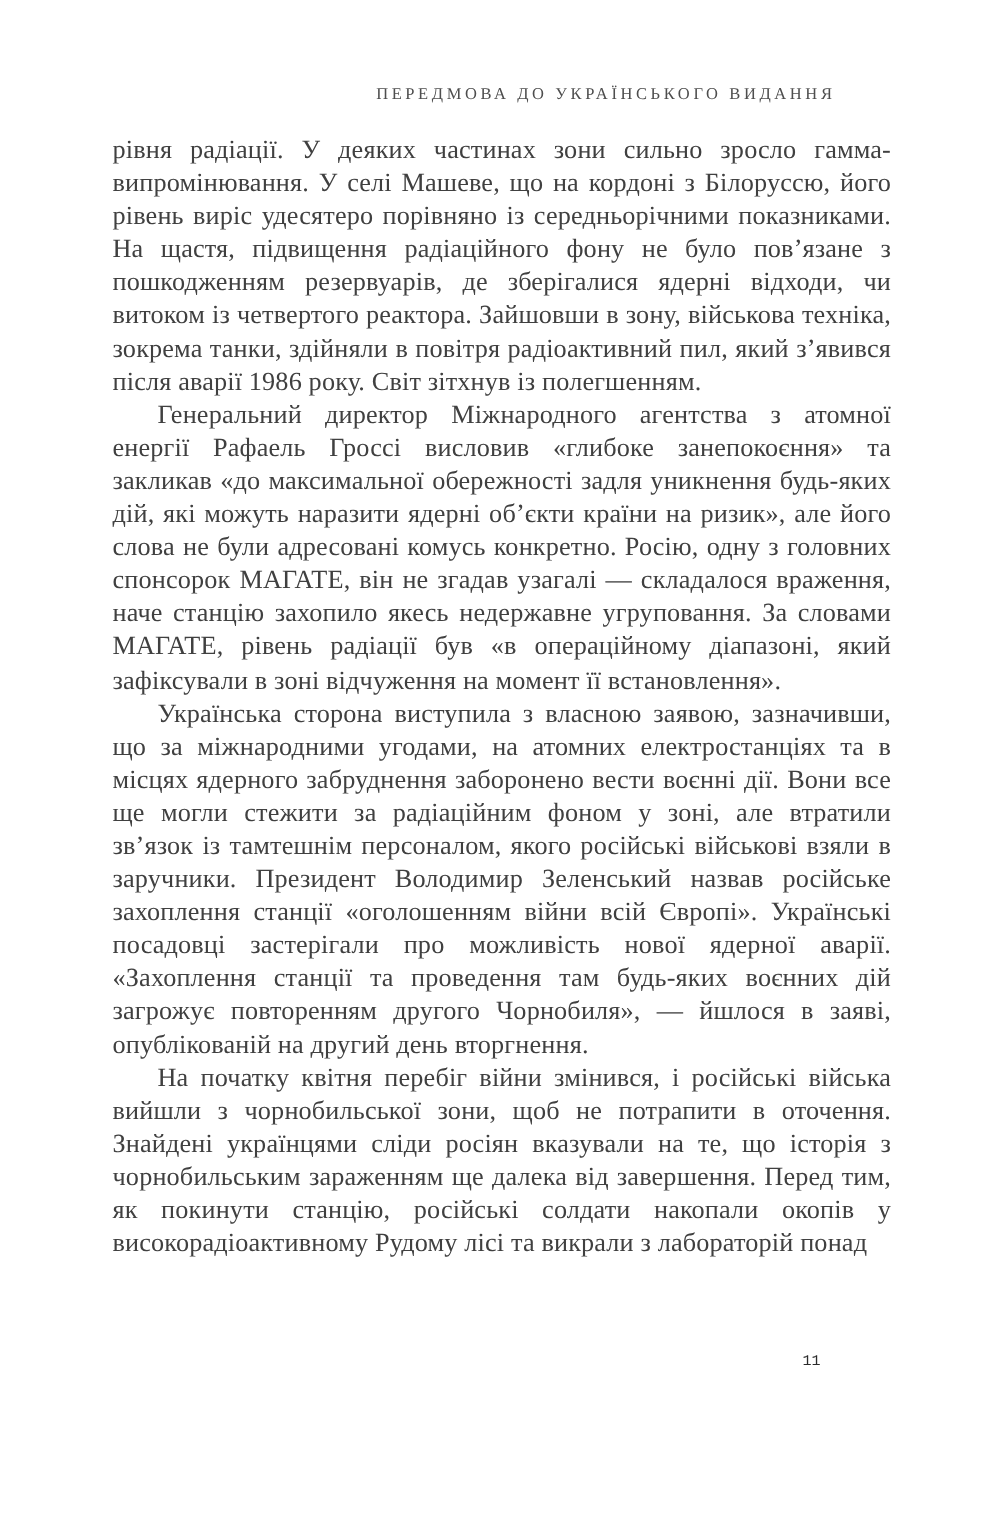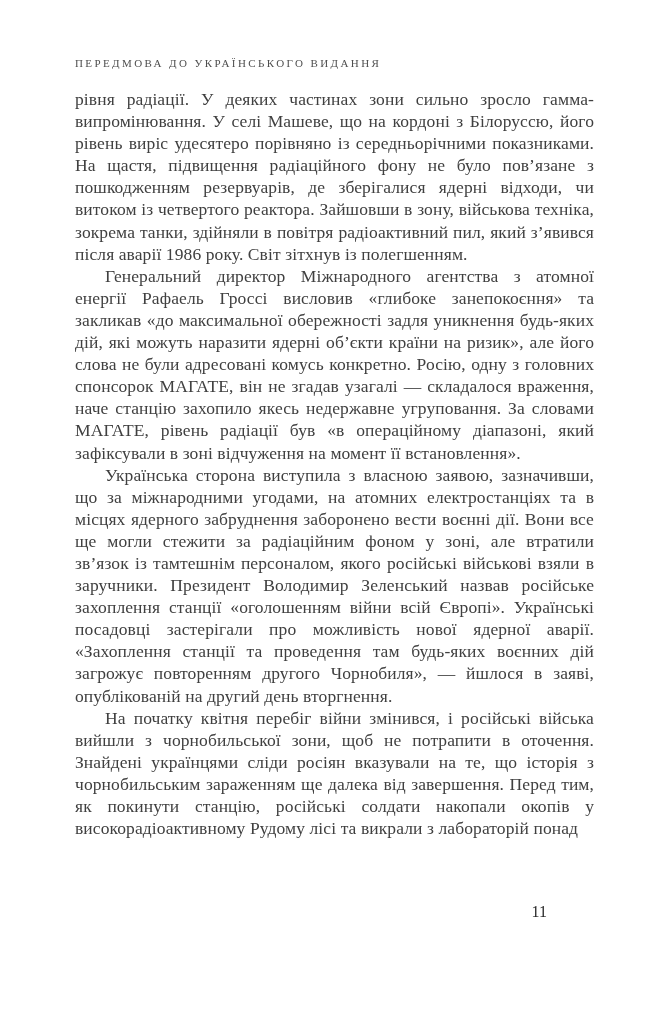--- a/index.html
+++ b/index.html
@@ -13,20 +13,21 @@
     width: 667px;
     height: 1024px;
     background: #ffffff;
     overflow: hidden;
   }
   .running-header {
     position: absolute;
     top: 57px;
     left: 75px;
     width: 518px;
+    text-align: right;
     padding-right: 36px;
     font-size: 11px;
     letter-spacing: 2.4px;
     text-transform: uppercase;
     color: #4e4e4e;
     font-weight: 400;
   }
   .text-block {
     position: absolute;
     top: 88px;
@@ -44,22 +45,23 @@
   .text-block p.no-indent {
     text-indent: 0;
   }
   .folio {
     position: absolute;
     top: 903px;
     left: 75px;
     width: 518px;
     text-align: right;
     padding-right: 46px;
-    font-size: 16px;
+    font-size: 10px;
     color: #2a2a2a;
+    font-family: Liberation Mono, monospace;
   }
 </style>
 </head>
 <body>
 
 <div class="page">
 
   <div class="running-header">Передмова до українського видання</div>
 
   <div class="text-block">

